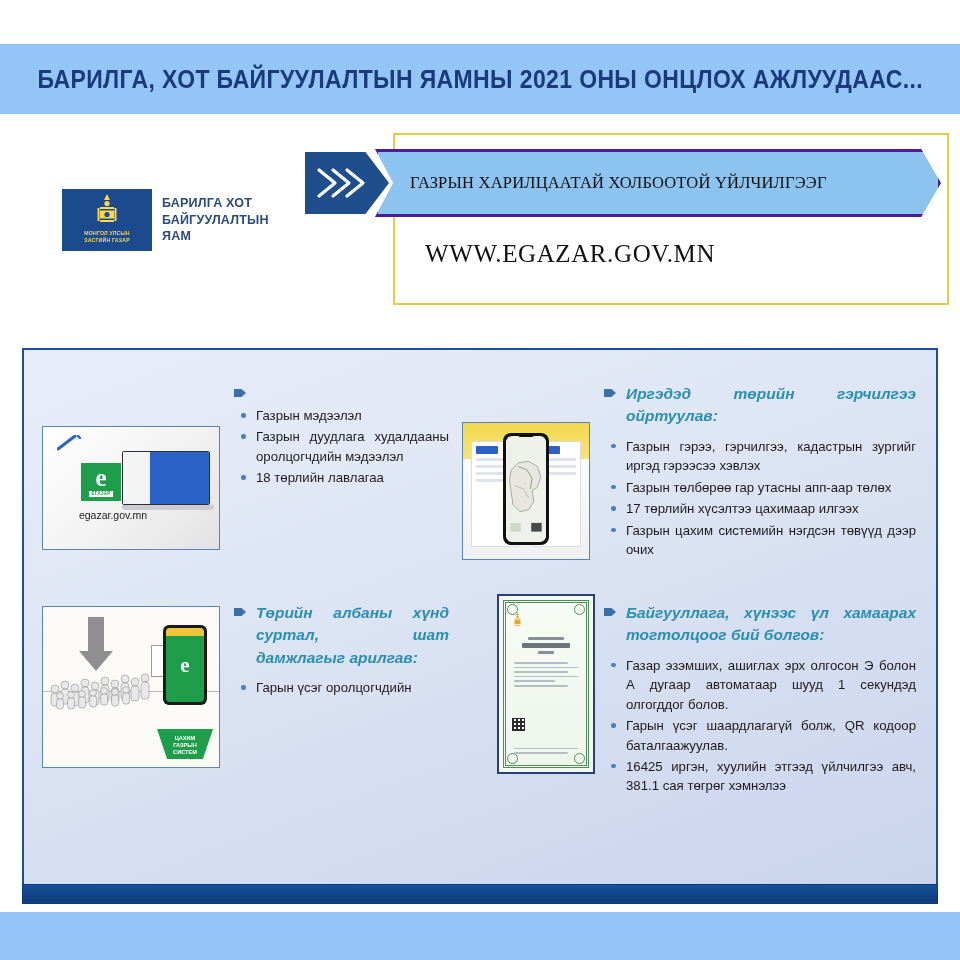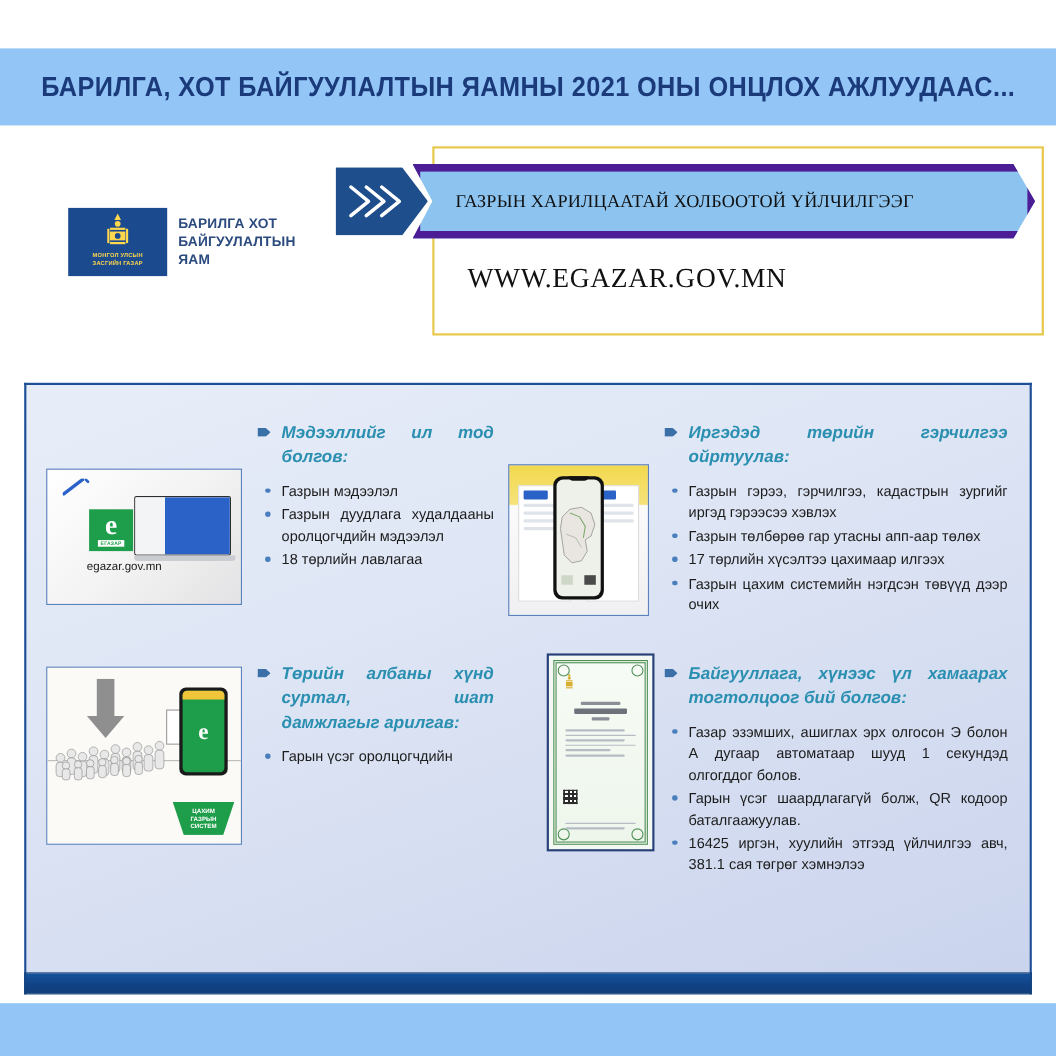--- a/index.html
+++ b/index.html
@@ -101,21 +101,21 @@
     clip-path: polygon(0 0, 72% 0, 100% 50%, 72% 100%, 0 100%);
   }
   .chevron-block svg { display: block; }
 
   
   .arrow-banner {
     position: absolute;
     left: 375px; top: 149px;
     width: 566px; height: 68px;
     background: #8cc3ef;
-    border: 7px solid #4c1d95;
+    border: 3px solid #4c1d95;
     box-sizing: border-box;
     clip-path: polygon(0 0, 96.5% 0, 100% 50%, 96.5% 100%, 0 100%, 3.2% 50%);
     display: flex;
     align-items: center;
   }
   .arrow-banner-text {
     color: #101010;
     font-family: "Liberation Serif", serif;
     font-size: 16.5px;
     font-weight: normal;
@@ -625,21 +625,20 @@
     <div class="cert-footer">
       <div class="cert-line"></div>
       <div class="cert-line m"></div>
     </div>
   </div>
 </div>
 
 <div class="block" style="left:234px; top:383px; width:215px">
   <div class="heading-row">
     <div class="head-bullet"></div>
-    <div class="heading-text">Мэдээллийг ил тод болгов:</div>
   </div>
   <ul class="items">
     <li>Газрын мэдээлэл</li>
     <li>Газрын дуудлага худалдааны оролцогчдийн мэдээлэл</li>
     <li>18 төрлийн лавлагаа</li>
   </ul>
 </div>
 
 <div class="block" style="left:604px; top:383px; width:312px">
   <div class="heading-row">

